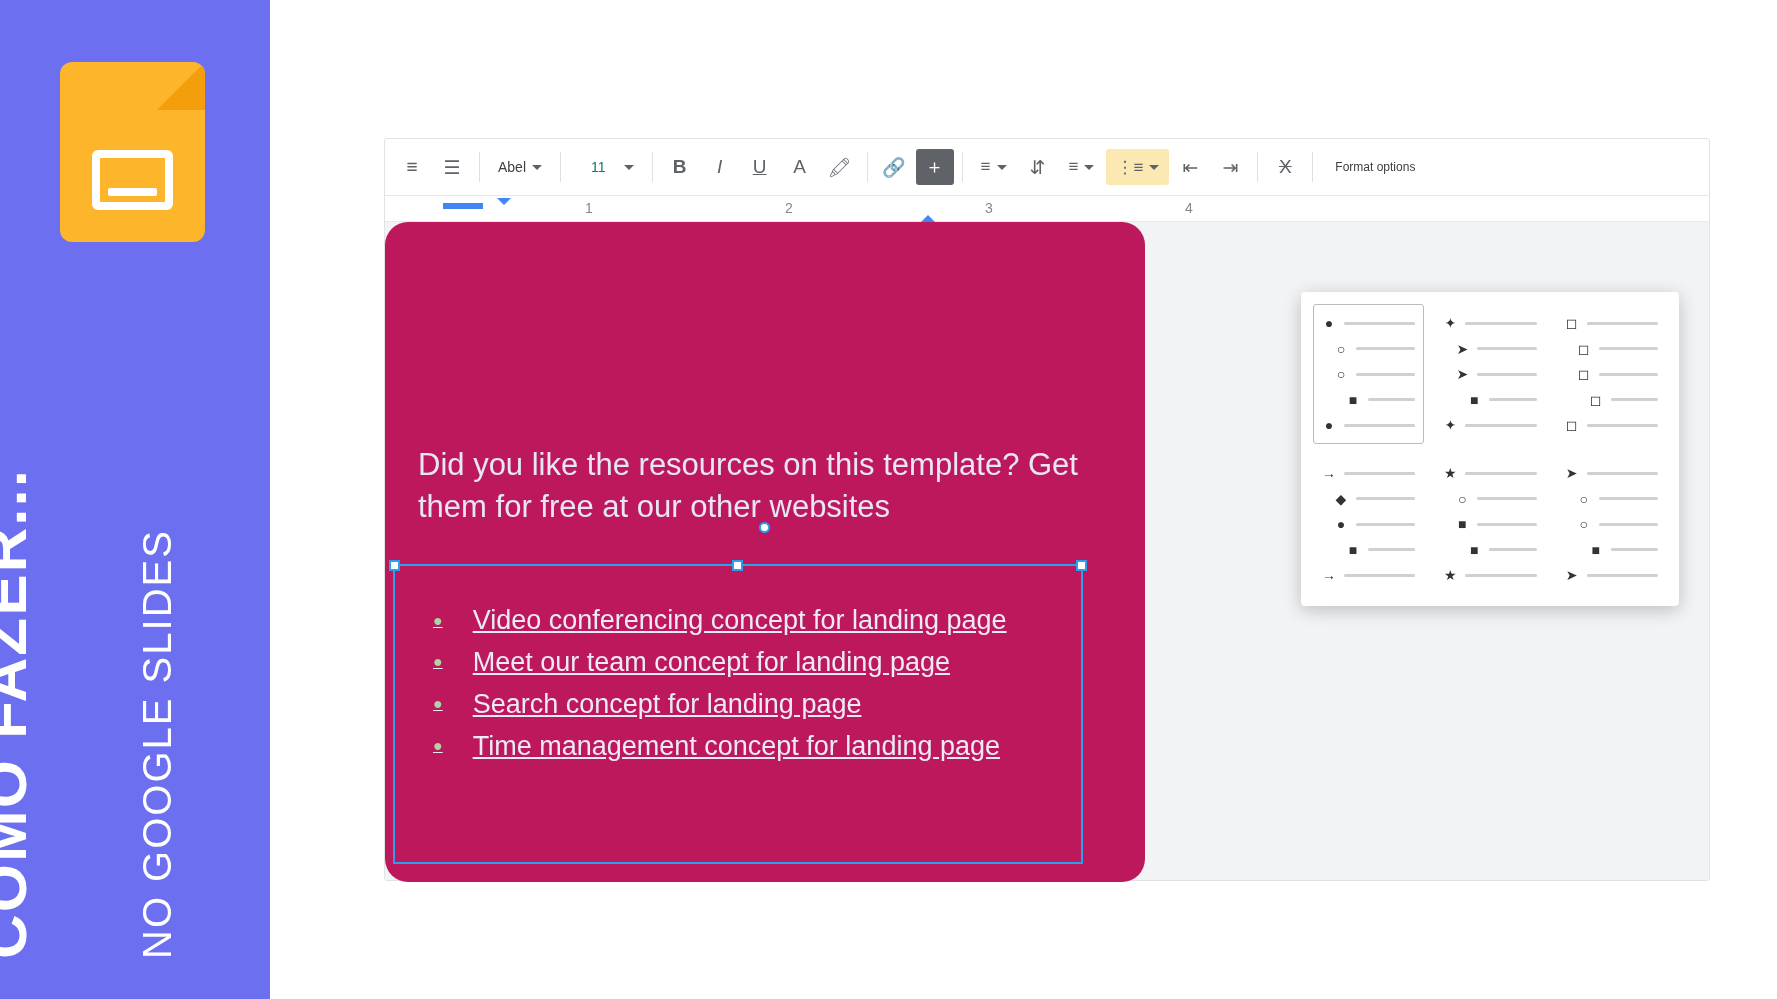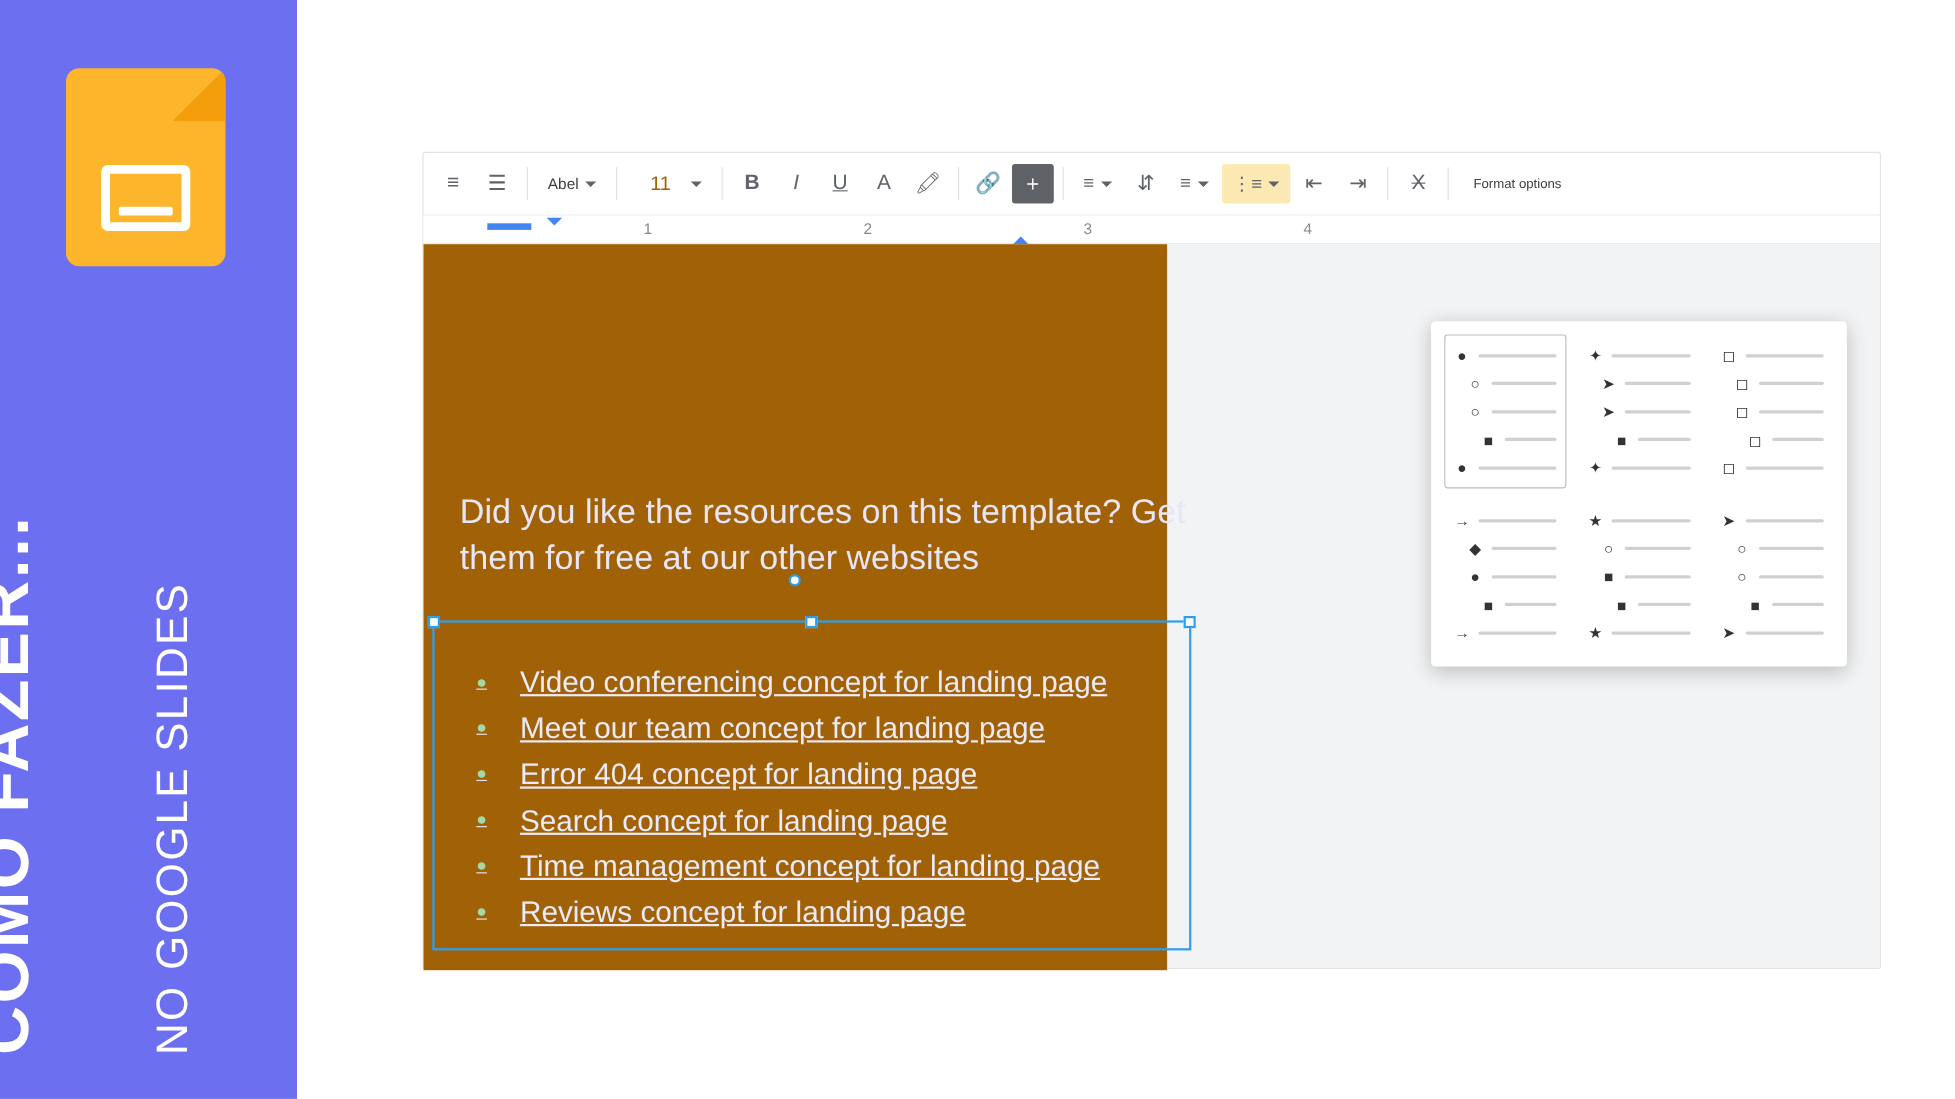--- a/index.html
+++ b/index.html
@@ -18,34 +18,34 @@
 
 
 .editor{ position:absolute; left:384px; top:138px; width:1326px; height:743px; background:#fff; border:1px solid #e2e2e2; border-radius:3px; }
 .toolbar{ position:absolute; top:0; left:0; right:0; height:57px; border-bottom:1px solid #e8e8e8; display:flex; align-items:center; padding:0 8px; gap:2px; }
 .tbtn{ width:38px; height:36px; display:flex; align-items:center; justify-content:center; color:#5f6368; font-size:19px; border-radius:3px; cursor:pointer; }
 .tbtn.wide{ width:auto; padding:0 10px; font-size:17px; gap:6px; }
 .tbtn .caret{ border:5px solid transparent; border-top-color:#5f6368; margin-top:5px; }
 .tbtn.active{ background:#fce8b2; }
 .sep{ width:1px; height:30px; background:#e0e0e0; margin:0 6px; }
 .font-name{ font-size:14px; color:#3c4043; }
-.font-size{ font-size:18px; color:#a16207; padding:0 12px; }
+.font-size{ font-size:14px; color:#0f766e; padding:0 12px; }
 .fmt-opt{ font-size:12px; color:#3c4043; padding:0 14px; }
 
 
 .ruler{ position:absolute; top:57px; left:0; right:0; height:26px; background:#fff; font-size:14px; color:#888; border-bottom:1px solid #e8e8e8;}
 .ruler .marks{ position:absolute; left:20px; right:20px; top:0; bottom:0;}
 .ruler .num{ position:absolute; top:4px; font-size:14px; color:#888;}
 .ruler .indent-down{ position:absolute; top:2px; width:0; height:0; border:7px solid transparent; border-top-color:#4285f4;}
 .ruler .indent-up{ position:absolute; bottom:-1px; width:0; height:0; border:7px solid transparent; border-bottom-color:#4285f4;}
 .ruler .bar{ position:absolute; top:7px; height:6px; background:#4285f4;}
 
 
 .canvas-bg{ position:absolute; top:83px; left:0; right:0; bottom:0; background:#f1f3f4; }
-.slide{ position:absolute; left:0; top:0; width:676px; height:660px; background:#a16207; }
+.slide{ position:absolute; left:0; top:0; width:760px; height:660px; background:#be185d;border-radius:23px; }
 .slide-title{ position:absolute; left:33px; top:222px; width:660px; color:#e8e6f5; font-size:31px; font-weight:400; line-height:1.35; }
 .selbox{ position:absolute; left:8px; top:342px; width:690px; height:300px; border:2.5px solid #2c9ef0; }
 .handle{ position:absolute; width:11px; height:11px; background:#fff; border:2.5px solid #2c9ef0; }
 .handle.tl{ left:-6px; top:-6px;} .handle.tr{ right:-6px; top:-6px;} .handle.tm{ left:50%; margin-left:-6px; top:-6px;}
 .rothandle{ position:absolute; left:50%; margin-left:-6px; top:-45px; width:11px; height:11px; border:2.5px solid #2c9ef0; border-radius:50%; background:#fff;}
 .bullets{ position:absolute; left:48px; top:378px; color:#eceaf6; font-size:27px; line-height:1.55; }
 .bullets li{ list-style:none; display:flex; align-items:center; gap:30px;text-decoration:underline; }
 .bullets li::before{ content:"●"; color:#a7d7a3; font-size:16px; }
 
 
@@ -140,30 +140,24 @@
         <div class="handle tr"></div>
       </div>
       <ul class="bullets" id="bullet-list">
           <li>
             <span>Video conferencing concept for landing page</span>
           </li>
           <li>
             <span>Meet our team concept for landing page</span>
           </li>
           <li>
-            <span>Error 404 concept for landing page</span>
-          </li>
-          <li>
             <span>Search concept for landing page</span>
           </li>
           <li>
             <span>Time management concept for landing page</span>
-          </li>
-          <li>
-            <span>Reviews concept for landing page</span>
           </li>
         </ul>
     </div>
 
     <div class="dropdown" id="bullet-dropdown">
         <div class="opt selected">
           <div class="row ">
             <span class="mark">●</span>
             <span class="line"></span>
           </div>

